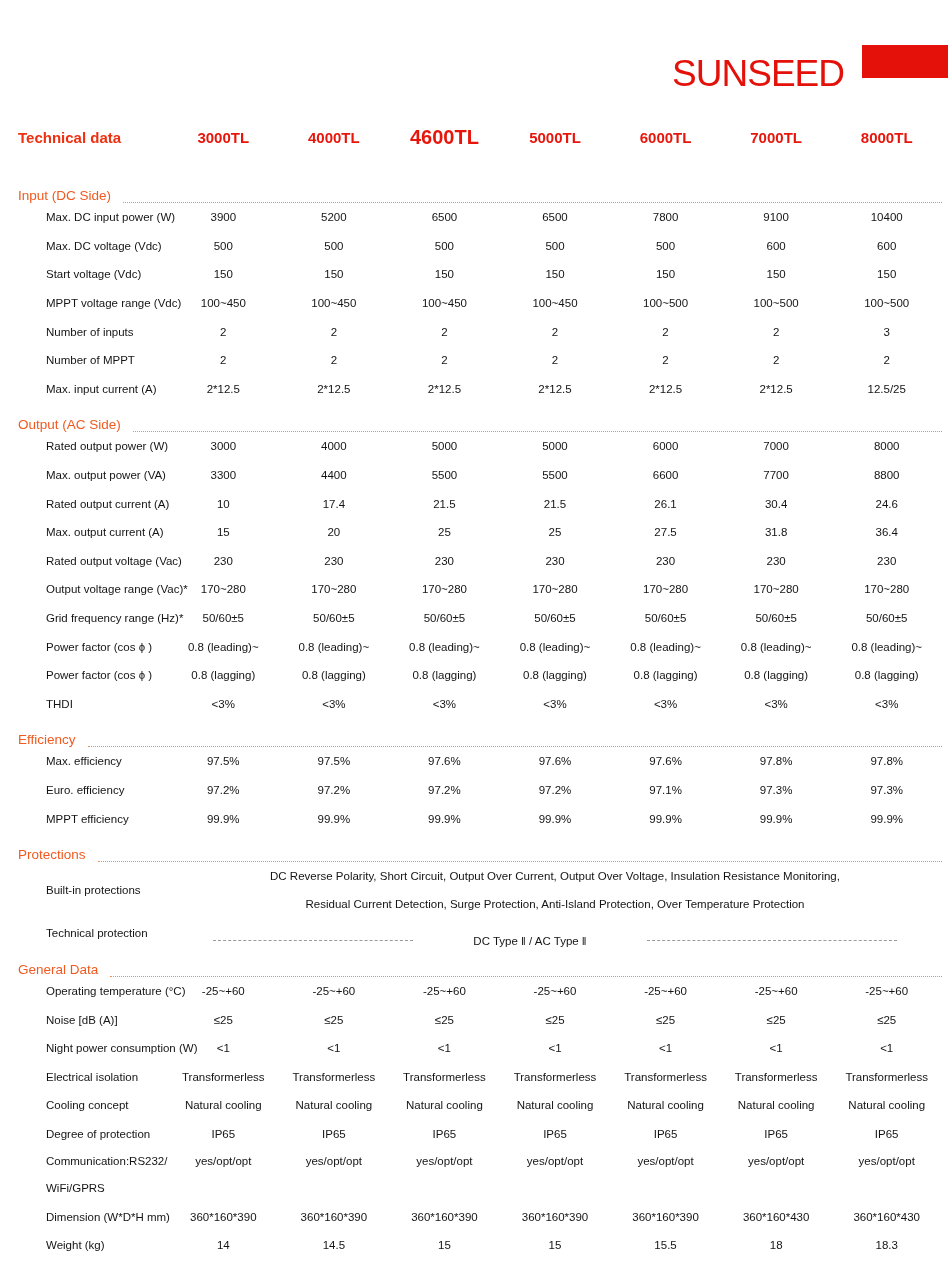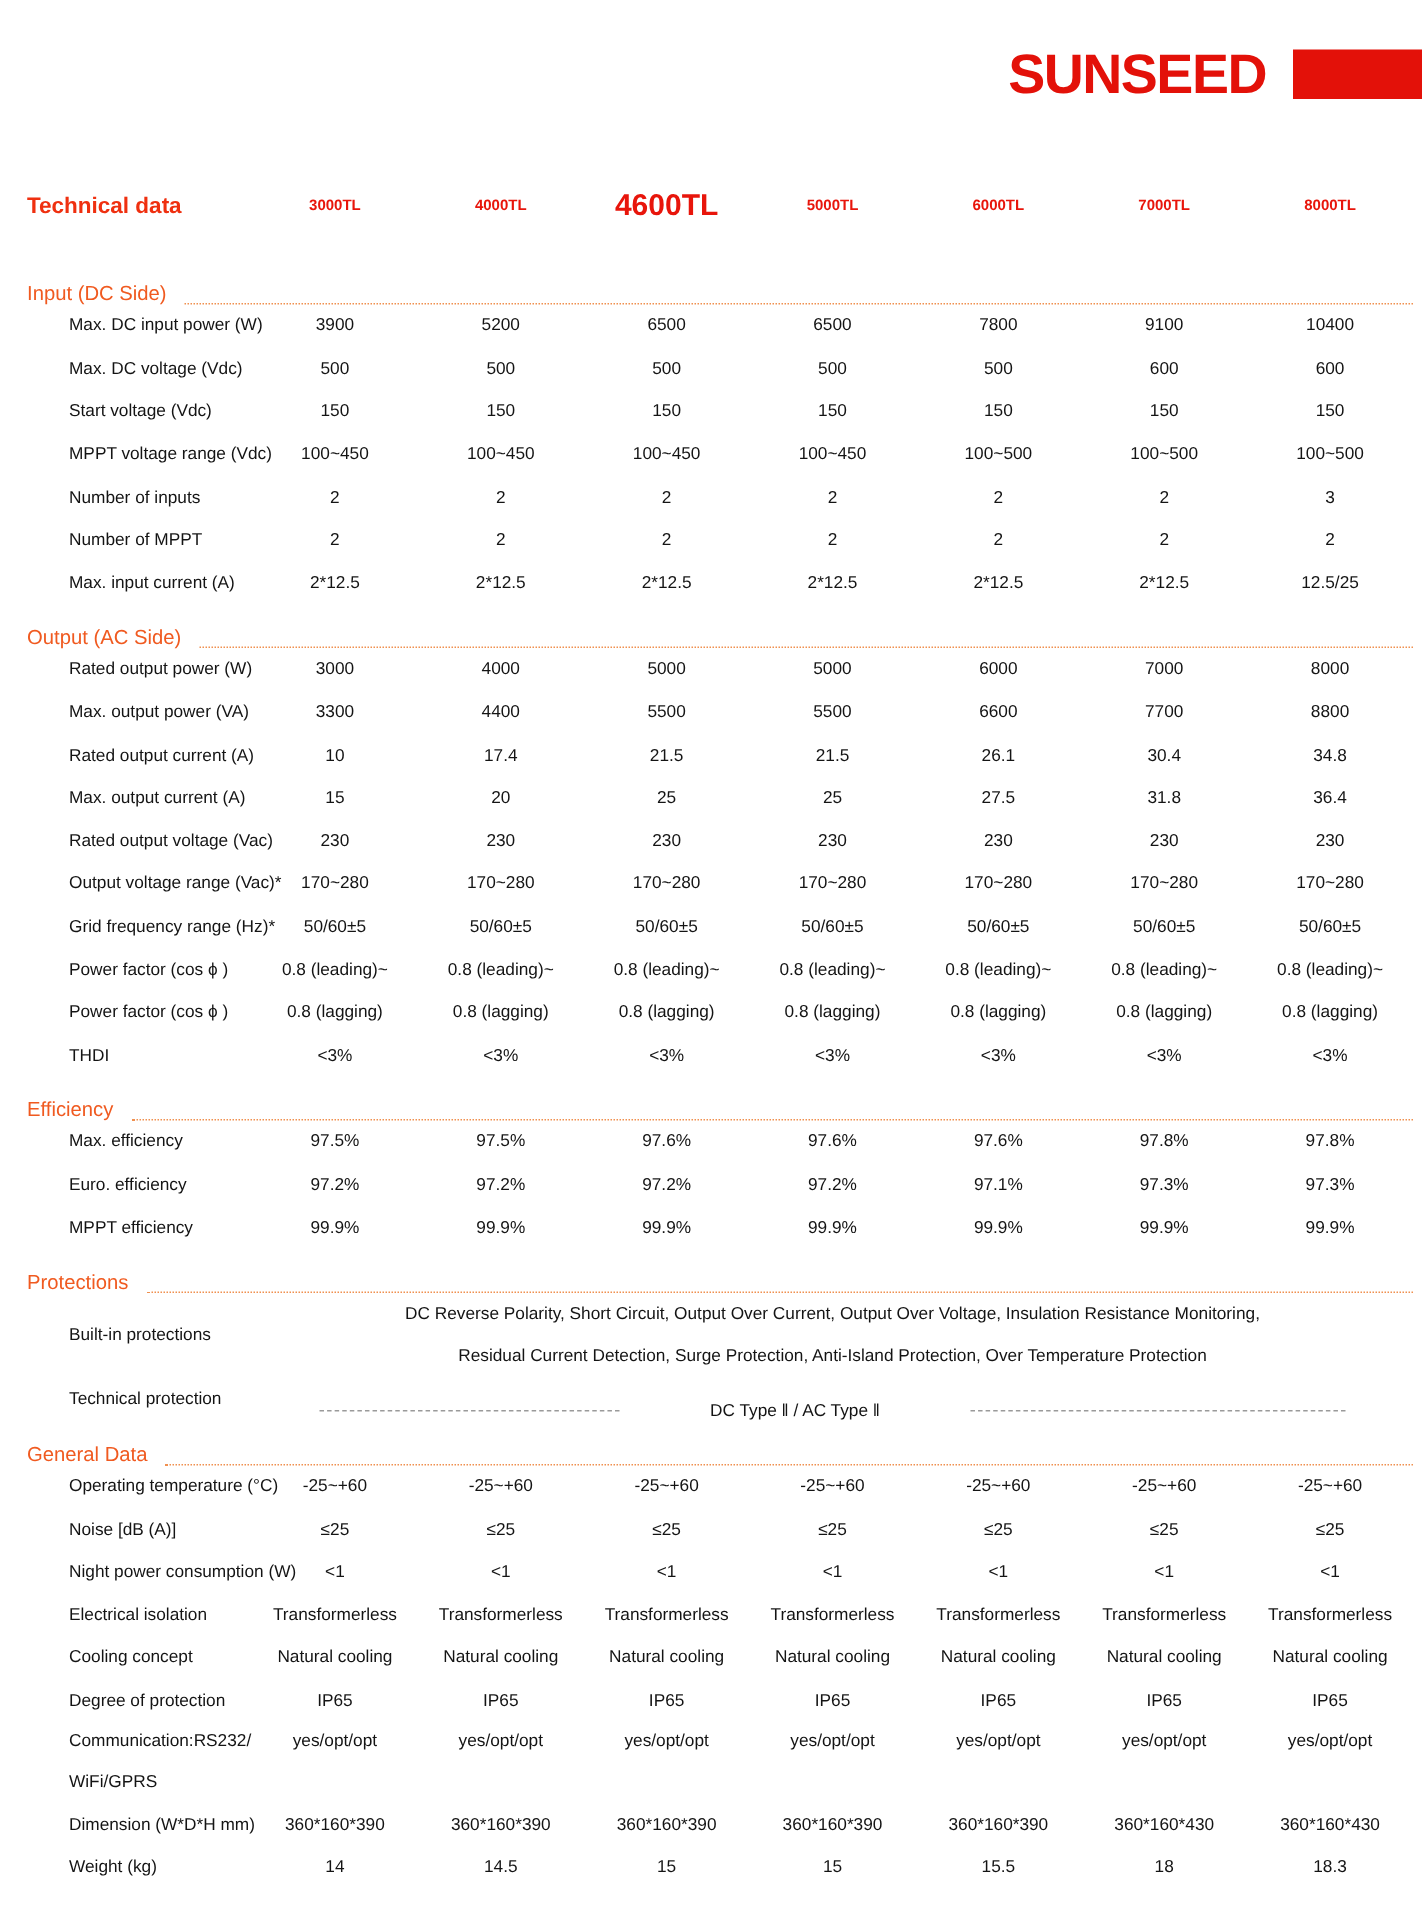--- a/index.html
+++ b/index.html
@@ -19,22 +19,23 @@
     color:var(--text);
     position:relative;
     overflow:hidden;
   }
   .logo-row{
     position:absolute;top:31px;right:0;
     display:flex;align-items:center;
   }
   .logo-text{
     color:var(--brand-red);
-    font-size:37px;font-weight:bold;line-height:1;
+    font-size:37px;font-weight:normal;line-height:1;
     letter-spacing:-1px;
+    margin-top:24px;
   }
   .logo-block{
     width:86px;height:33px;background:var(--brand-red);
     margin-left:18px;
   }
   .spec-table{
     position:absolute;top:122px;left:18px;right:6px;
   }
   .header-row{
     display:grid;
@@ -43,21 +44,21 @@
     height:30px;
     margin-bottom:22px;
   }
   .th-label{
     color:var(--title-red);
     font-size:15px;font-weight:bold;
   }
   .th-model{
     text-align:center;
     color:var(--model-red);
-    font-size:10px;font-weight:bold;
+    font-size:15px;font-weight:bold;
   }
   .th-model.em{font-size:20px;}
   .section-row{
     display:flex;align-items:flex-end;height:29px;
   }
   .section-title{
     color:var(--section-orange);
     font-size:13.5px;
     white-space:nowrap;
   }
@@ -211,21 +212,21 @@
       <div class="cell">8800</div>
     </div>
     <div class="row">
       <div class="row-label">Rated output current (A)</div>
       <div class="cell">10</div>
       <div class="cell">17.4</div>
       <div class="cell">21.5</div>
       <div class="cell">21.5</div>
       <div class="cell">26.1</div>
       <div class="cell">30.4</div>
-      <div class="cell">34.8</div>
+      <div class="cell">24.6</div>
     </div>
     <div class="row">
       <div class="row-label">Max. output current (A)</div>
       <div class="cell">15</div>
       <div class="cell">20</div>
       <div class="cell">25</div>
       <div class="cell">25</div>
       <div class="cell">27.5</div>
       <div class="cell">31.8</div>
       <div class="cell">36.4</div>

